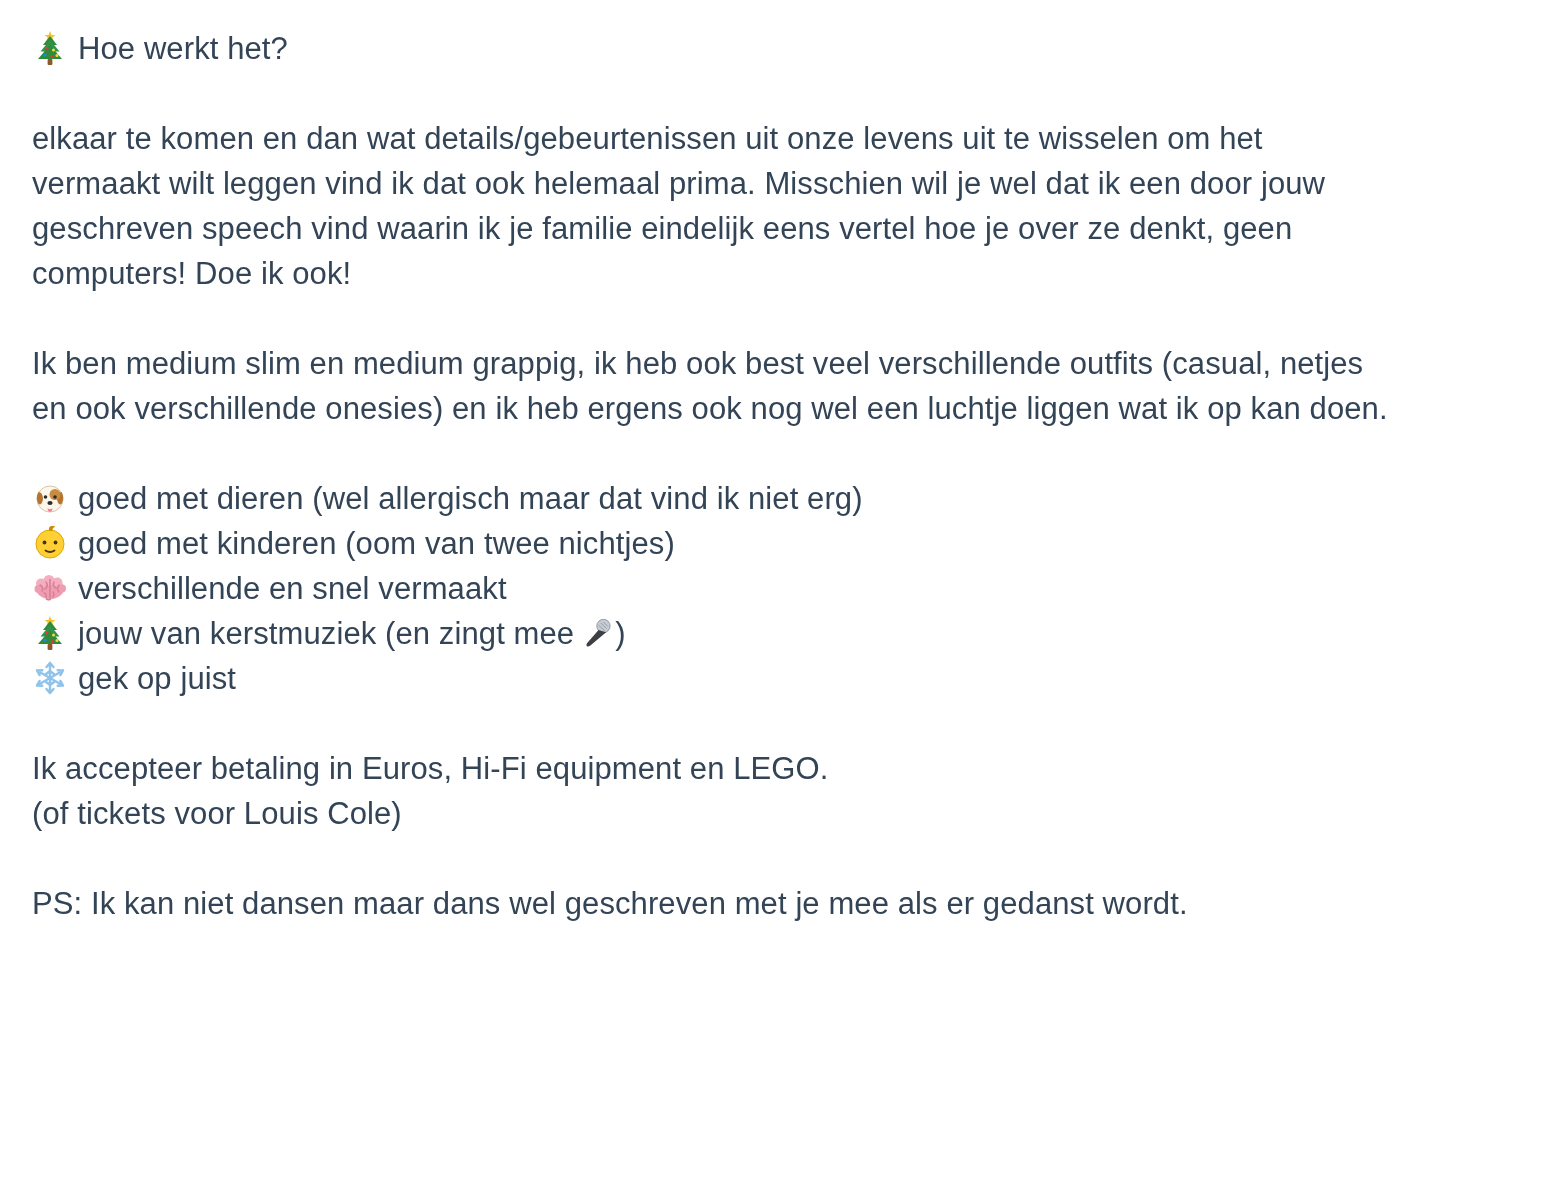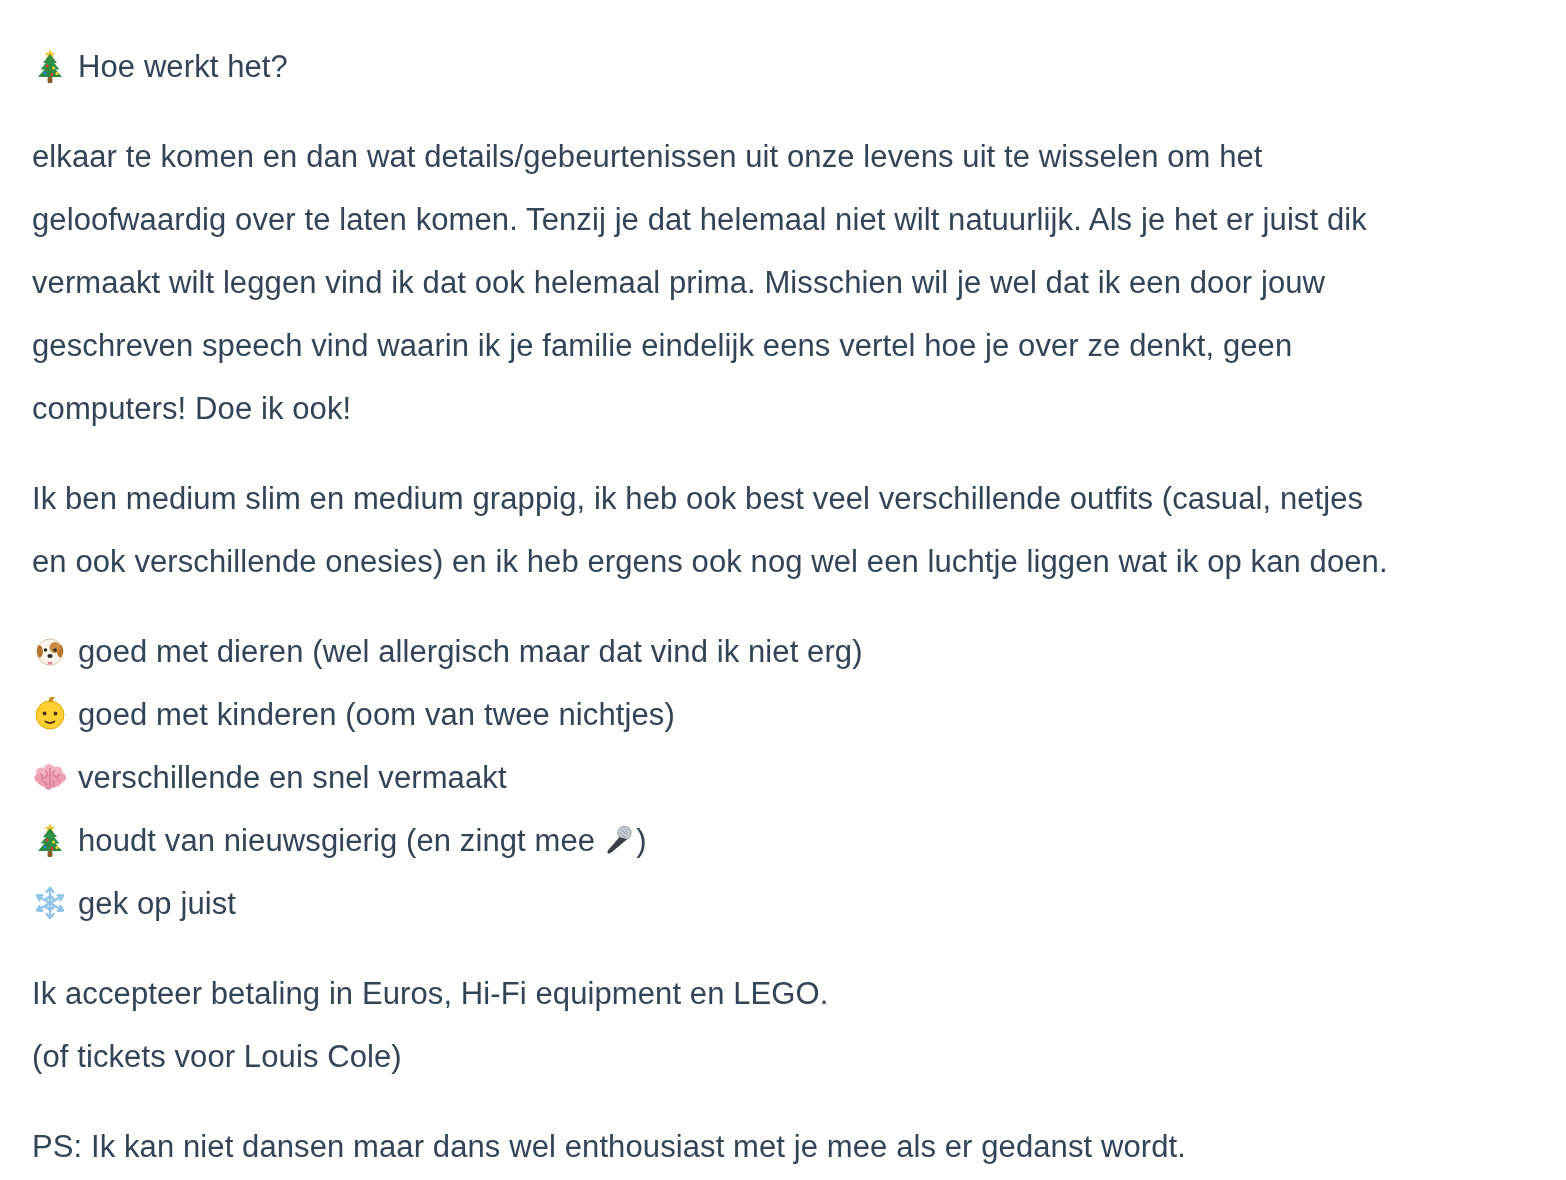--- a/index.html
+++ b/index.html
@@ -13,21 +13,21 @@
     min-height: 1180px;
     padding: 26px 30px 40px 32px;
     font-family: "Liberation Sans", sans-serif;
     font-size: 31px;
     line-height: 45px;
     color: #334457;
     letter-spacing: 0.1px;
   }
   .paragraph { margin: 0 0 45px 0; }
   .paragraph:last-child { margin-bottom: 0; }
-  .line { white-space: pre-wrap; margin-top: 18px; }
+  .line { white-space: pre-wrap; }
   .emoji {
     display: inline-block;
     width: 36px;
     height: 36px;
     vertical-align: -7px;
     margin-right: 10px;
   }
   .emoji svg { width: 100%; height: 100%; display: block; }
   .emoji.suffix {
     width: 32px; height: 32px;
@@ -102,21 +102,20 @@
 <div class="page">
 
   <div class="paragraph">
     <div class="line"><span class="emoji"><svg viewBox="0 0 36 36">
             <use href="#icon-tree"></use>
           </svg></span><span>Hoe werkt het?</span></div>
   </div>
 
   <div class="paragraph">
     <div class="line">elkaar te komen en dan wat details/gebeurtenissen uit onze levens uit te wisselen om het</div>
-    <div class="line">geloofwaardig over te laten komen. Tenzij je dat helemaal niet wilt natuurlijk. Als je het er juist dik</div>
     <div class="line">vermaakt wilt leggen vind ik dat ook helemaal prima. Misschien wil je wel dat ik een door jouw</div>
     <div class="line">geschreven speech vind waarin ik je familie eindelijk eens vertel hoe je over ze denkt, geen</div>
     <div class="line">computers! Doe ik ook!</div>
   </div>
 
   <div class="paragraph">
     <div class="line">Ik ben medium slim en medium grappig, ik heb ook best veel verschillende outfits (casual, netjes</div>
     <div class="line">en ook verschillende onesies) en ik heb ergens ook nog wel een luchtje liggen wat ik op kan doen.</div>
   </div>
 
@@ -126,30 +125,30 @@
             <use href="#icon-dog"></use>
           </svg></span><span>goed met dieren (wel allergisch maar dat vind ik niet erg)</span></div>
     <div class="line trait-row"><span class="emoji"><svg viewBox="0 0 36 36">
             <use href="#icon-baby"></use>
           </svg></span><span>goed met kinderen (oom van twee nichtjes)</span></div>
     <div class="line trait-row"><span class="emoji"><svg viewBox="0 0 36 36">
             <use href="#icon-brain"></use>
           </svg></span><span>verschillende en snel vermaakt</span></div>
     <div class="line trait-row"><span class="emoji"><svg viewBox="0 0 36 36">
             <use href="#icon-tree"></use>
-          </svg></span><span>houdt van nieuwsgierig (en zingt mee</span><span class="emoji suffix"><svg viewBox="0 0 36 36">
+          </svg></span><span>jouw van kerstmuziek (en zingt mee</span><span class="emoji suffix"><svg viewBox="0 0 36 36">
             <use href="#icon-microphone"></use>
           </svg></span><span>)</span></div>
     <div class="line trait-row"><span class="emoji"><svg viewBox="0 0 36 36">
             <use href="#icon-snowflake"></use>
           </svg></span><span>gek op juist</span></div>
   </div>
 
   <div class="paragraph">
     <div class="line">Ik accepteer betaling in Euros, Hi-Fi equipment en LEGO.</div>
     <div class="line">(of tickets voor Louis Cole)</div>
   </div>
 
   <div class="paragraph">
-    <div class="line">PS: Ik kan niet dansen maar dans wel enthousiast met je mee als er gedanst wordt.</div>
+    <div class="line">PS: Ik kan niet dansen maar dans wel geschreven met je mee als er gedanst wordt.</div>
   </div>
 
 </div>
 
 </body></html>

